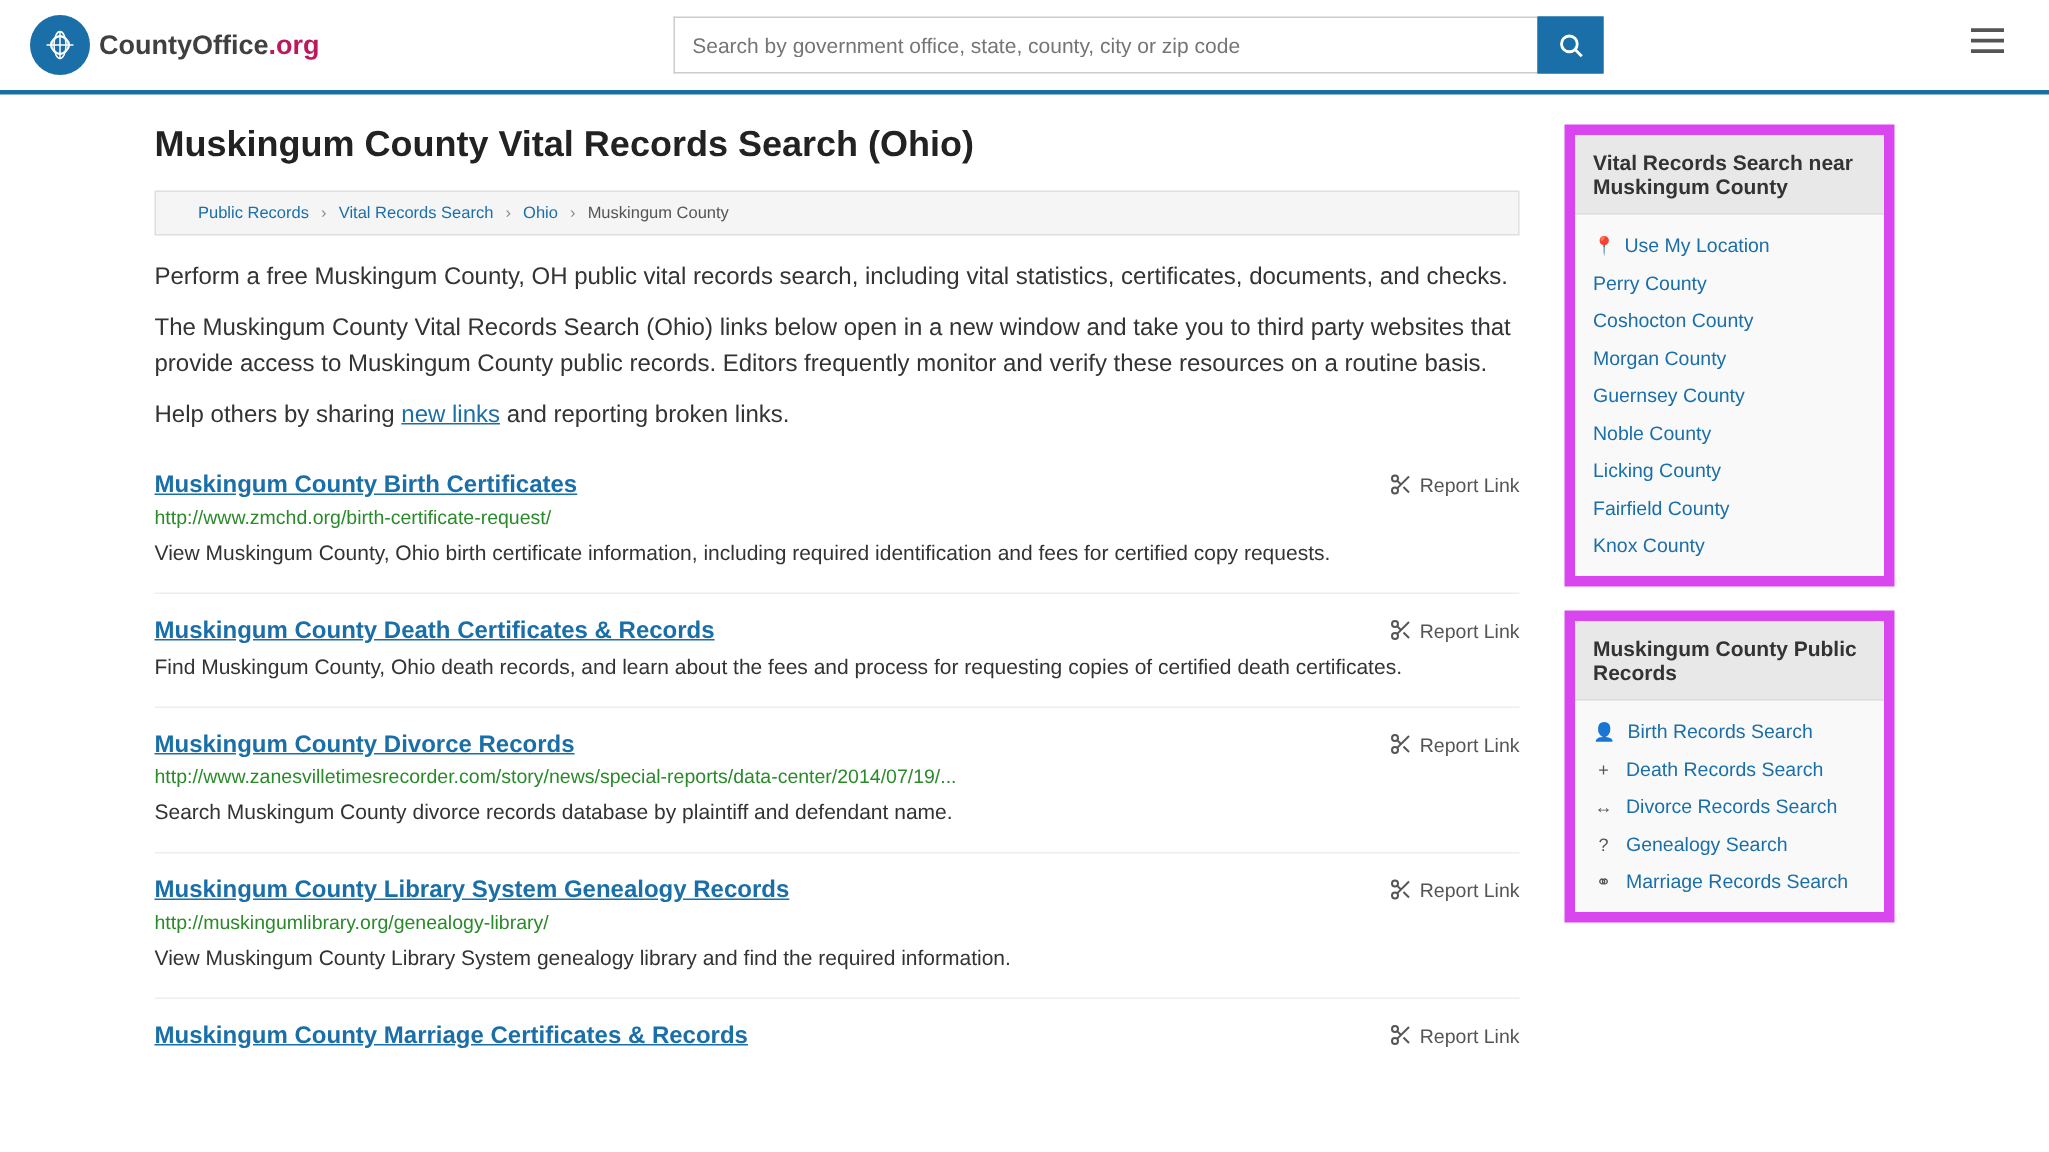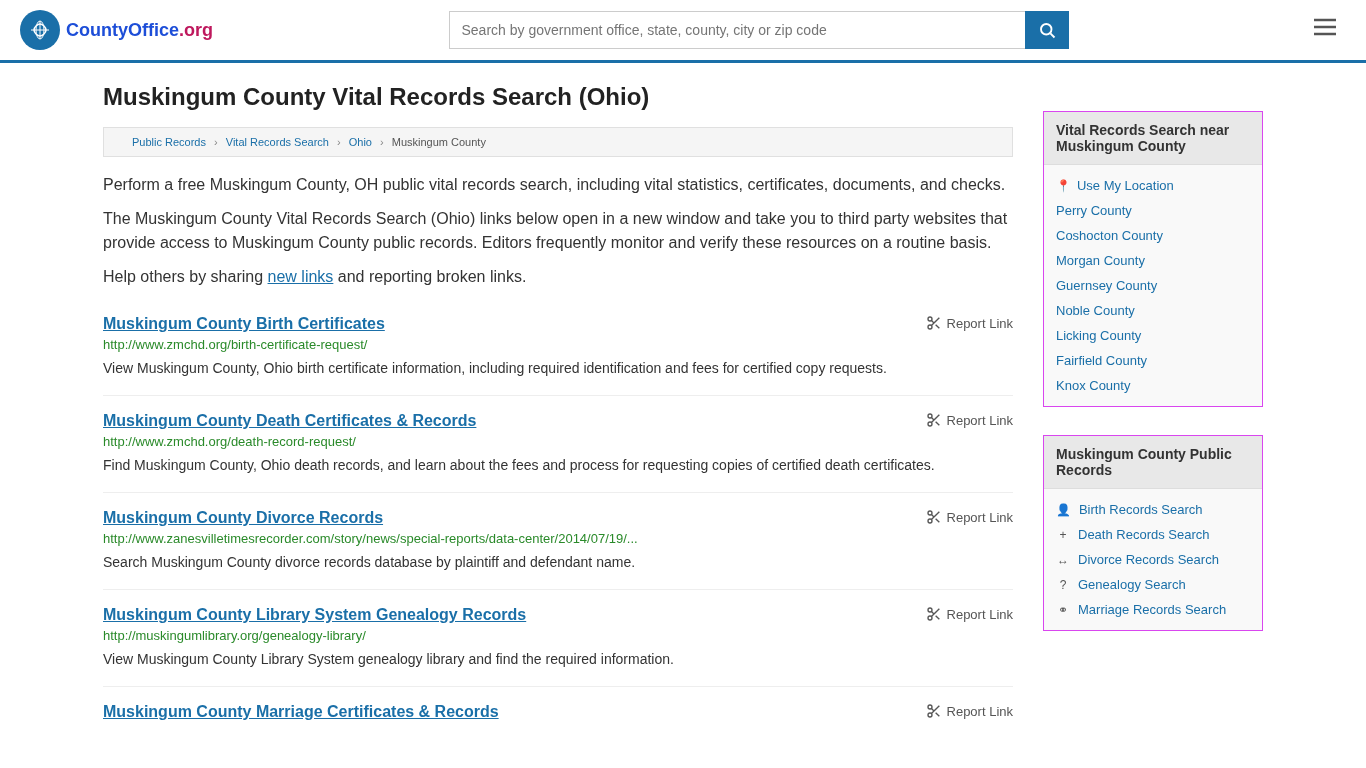--- a/index.html
+++ b/index.html
@@ -29,21 +29,21 @@
       justify-content: center;
       color: white;
       font-size: 18px;
     }
     .logo-text {
       font-size: 18px;
       color: #333;
       font-weight: bold;
     }
     .logo-text span {
-      color: #1d4ed8;
+      color: #404040;
     }
     .search-area {
       display: flex;
       align-items: center;
       flex: 1;
       max-width: 620px;
       margin: 0 30px;
     }
     .search-input {
       flex: 1;
@@ -153,23 +153,22 @@
     }
     .result-desc {
       font-size: 14px;
       color: #333;
       line-height: 1.5;
     }
 
     
     .sidebar-section {
       background: #f9f9f9;
-      border: 1px solid #d946ef;
+      border: 7px solid #d946ef;
       margin-bottom: 16px;
-      margin-top: 28px;
     }
     .sidebar-section-title {
       background: #e8e8e8;
       padding: 10px 12px;
       font-size: 14px;
       font-weight: bold;
       color: #333;
       border-bottom: 1px solid #ddd;
     }
     .sidebar-links {
@@ -288,21 +287,20 @@
         <svg width="16" height="16" viewBox="0 0 24 24" fill="none" stroke="#555" stroke-width="2">
           <circle cx="6" cy="6" r="3"></circle>
                 <circle cx="6" cy="18" r="3"></circle>
           <line x1="20" y1="4" x2="8.12" y2="15.88"></line>
           <line x1="14.47" y1="14.48" x2="20" y2="20"></line>
           <line x1="8.12" y1="8.12" x2="12" y2="12"></line>
         </svg>
         <span>Report Link</span>
       </div>
     </div>
-    <div class="result-url">http://www.zmchd.org/death-record-request/</div>
     <div class="result-desc">Find Muskingum County, Ohio death records, and learn about the fees and process for requesting copies of certified death certificates.</div>
   </div>
         <div class="result-item">
     <div class="result-header">
       <a class="result-title" href="#">Muskingum County Divorce Records</a>
       <div class="report-link">
         <svg width="16" height="16" viewBox="0 0 24 24" fill="none" stroke="#555" stroke-width="2">
           <circle cx="6" cy="6" r="3"></circle>
                 <circle cx="6" cy="18" r="3"></circle>
           <line x1="20" y1="4" x2="8.12" y2="15.88"></line>

